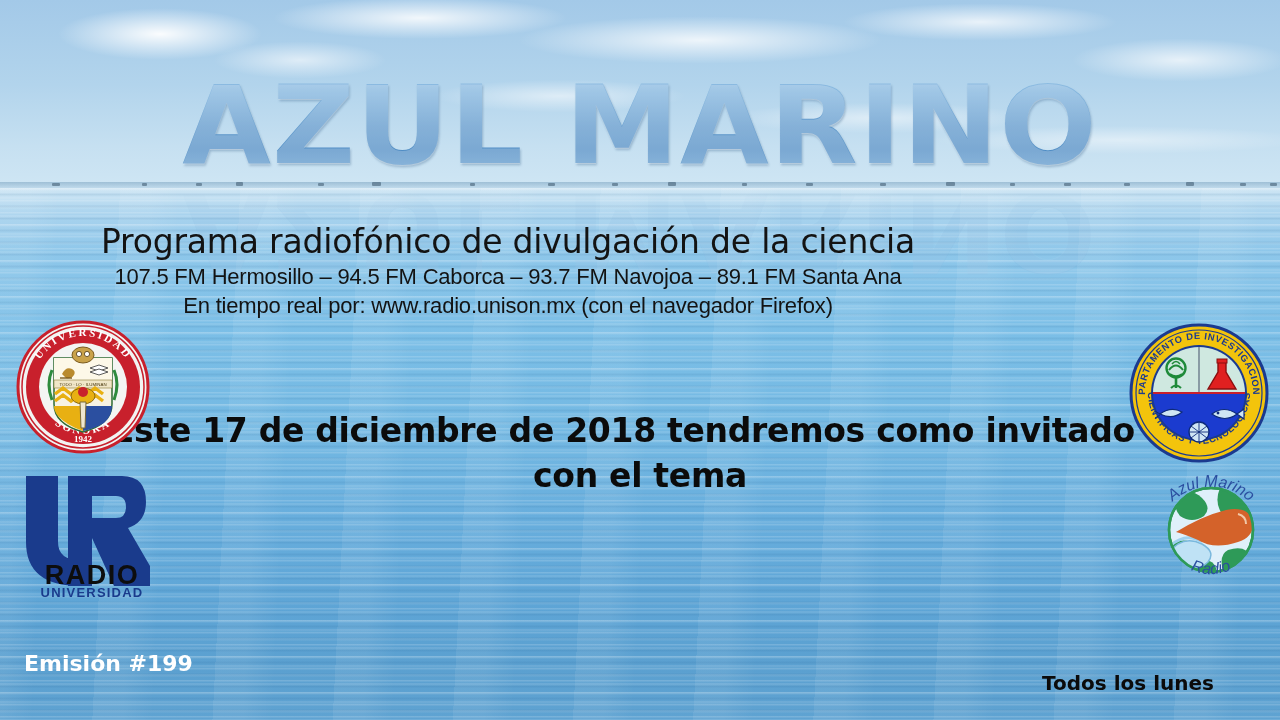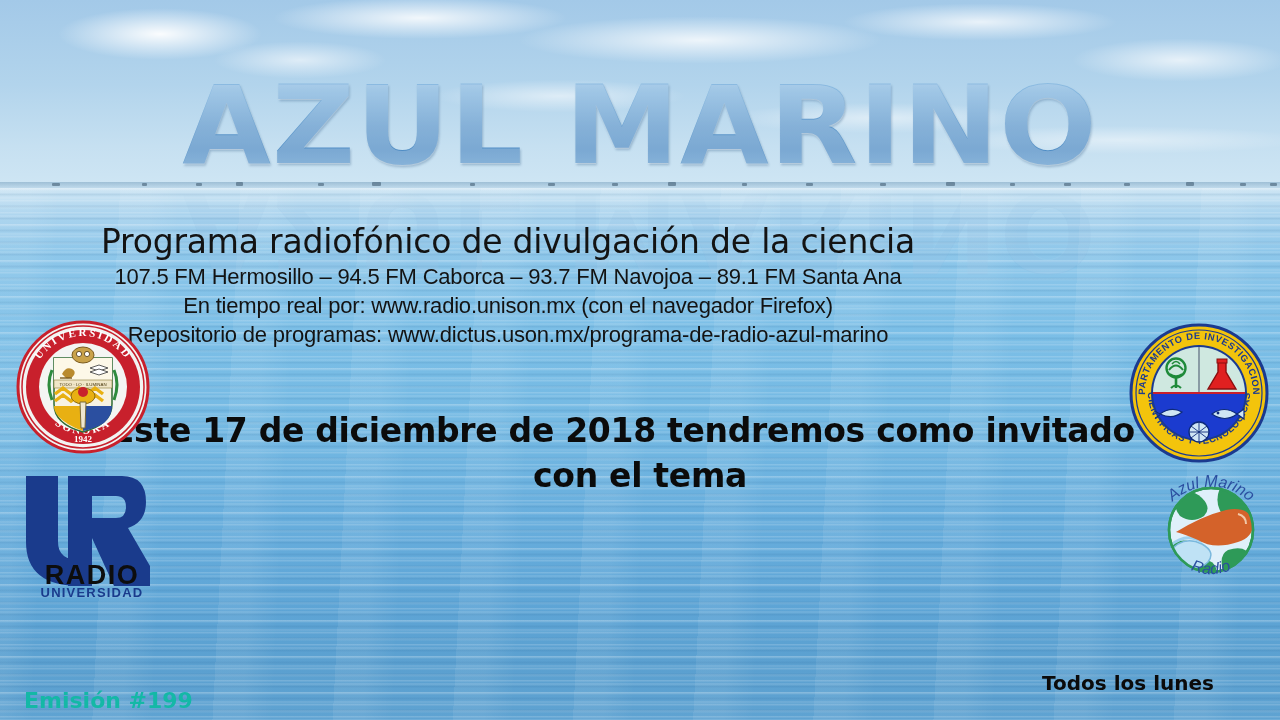--- a/index.html
+++ b/index.html
@@ -153,25 +153,25 @@
   }
   .main-block .ln {
     font-size: 33px;
     line-height: 45px;
     letter-spacing: -.3px;
   }
 
   
   .emission {
     position: absolute;
-    left: 24px; top: 688px;
+    left: 24px; top: 651px;
     font-family: "DejaVu Sans", sans-serif;
     font-weight: bold;
     font-size: 22px;
-    color: #14b8a6;
+    color: #ffffff;
   }
   .schedule {
     position: absolute;
     right: 22px; top: 668px;
     width: 260px;
     text-align: center;
     font-family: "DejaVu Sans", sans-serif;
     font-weight: bold;
     font-size: 20px;
     line-height: 30px;
@@ -222,21 +222,20 @@
     <div class="title">AZUL MARINO</div>
   </div>
   <div class="title-wrap">
     <div class="title">AZUL MARINO</div>
   </div>
 
   <div class="header-block">
     <div class="hdr-lead">Programa radiofónico de divulgación de la ciencia</div>
     <div class="hdr-line">107.5 FM Hermosillo – 94.5 FM Caborca – 93.7 FM Navojoa – 89.1 FM Santa Ana</div>
     <div class="hdr-line">En tiempo real por: www.radio.unison.mx (con el navegador Firefox)</div>
-    <div class="hdr-line">Repositorio de programas: www.dictus.uson.mx/programa-de-radio-azul-marino</div>
   </div>
 
   <div class="main-block">
     <div class="ln">Este 17 de diciembre de 2018 tendremos como invitado a</div>
     <div class="ln">con el tema</div>
   </div>
 
   <div class="emission">Emisión #199</div>
   <div class="schedule">
     <div>Todos los lunes</div>

